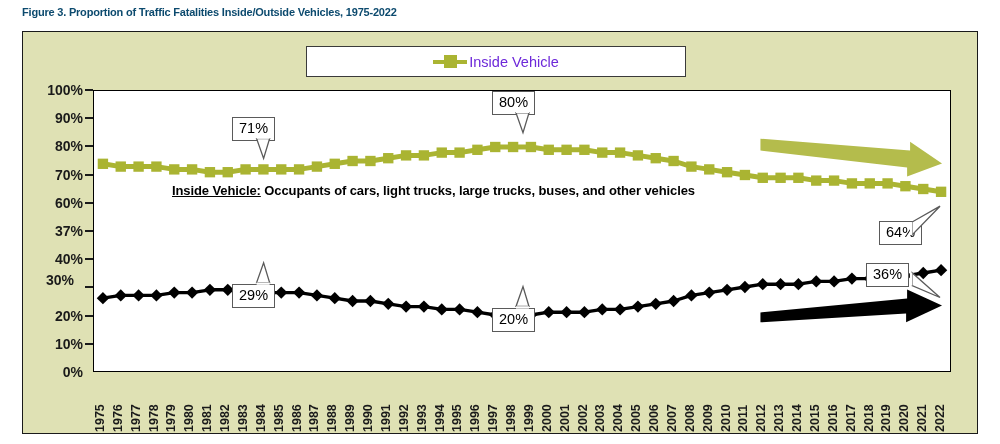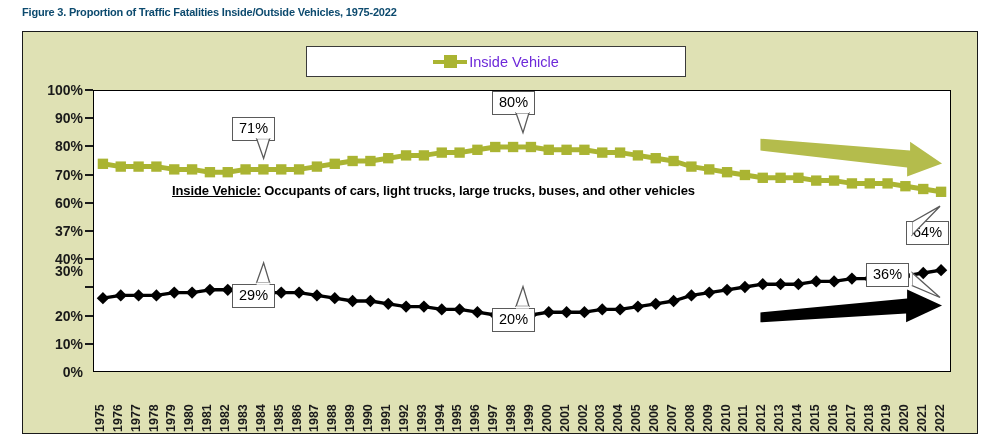--- a/index.html
+++ b/index.html
@@ -120,21 +120,21 @@
         <span class="lg-sq"></span>
       </span>
       <span class="legend-label">Inside Vehicle</span>
     </div>
   </div>
 
   <div id="yaxis-labels">
       <div class="ylab" style="top: 340px;">0%</div>
       <div class="ylab" style="top: 311.8px;">10%</div>
       <div class="ylab" style="top: 283.6px;">20%</div>
-      <div class="ylab" style="top: 239px;">30%</div>
+      <div class="ylab" style="top: 248px; text-align: center;">30%</div>
       <div class="ylab" style="top: 227.2px;">40%</div>
       <div class="ylab" style="top: 199px;">37%</div>
       <div class="ylab" style="top: 170.8px;">60%</div>
       <div class="ylab" style="top: 142.6px;">70%</div>
       <div class="ylab" style="top: 114.4px;">80%</div>
       <div class="ylab" style="top: 86.2px;">90%</div>
       <div class="ylab" style="top: 58px;">100%</div>
     </div>
 
   <div id="plot">
@@ -241,21 +241,21 @@
           <polygon points="831.1875,177.10000000000002 837.3875,183.3 831.1875,189.5 824.9875,183.3" fill="#000000"></polygon>
           <polygon points="849.0625,174.28000000000003 855.2625,180.48000000000002 849.0625,186.68 842.8625,180.48000000000002" fill="#000000"></polygon>
         </g>
       </svg>
 
     <div class="plot-note" id="note-inside" style="left:78px; top:92px;"><span class="u">Inside Vehicle:</span><span> Occupants of cars, light trucks, large trucks, buses, and other vehicles</span></div>
 
 
     <div class="callout" id="co-71" style="left:138px; top:26px;">71%</div>
     <div class="callout" id="co-80" style="left:398px; top:0px;">80%</div>
-    <div class="callout" id="co-64" style="left:812px; top:130px;">64%</div>
+    <div class="callout" id="co-64" style="left:785px; top:130px;">64%</div>
     <div class="callout" id="co-29" style="left:138px; top:193px;">29%</div>
     <div class="callout" id="co-20" style="left:398px; top:217px;">20%</div>
     <div class="callout" id="co-36" style="left:772px; top:172px;">36%</div>
 
     <svg id="overlay" viewBox="0 0 858 282" preserveAspectRatio="none">
 
       <g>
         <path d="M 163 48 L 176 48 L 170 68 Z" fill="#ffffff" stroke="#5a5a5a" stroke-width="1.3"></path>
         <line x1="163" y1="47" x2="176" y2="47" stroke="#ffffff" stroke-width="2.4"></line>
       </g>

